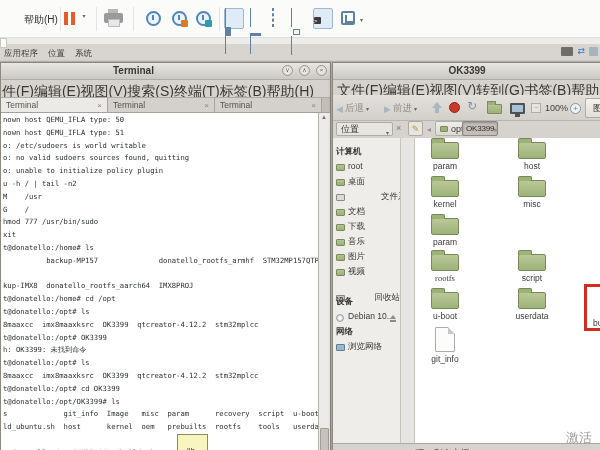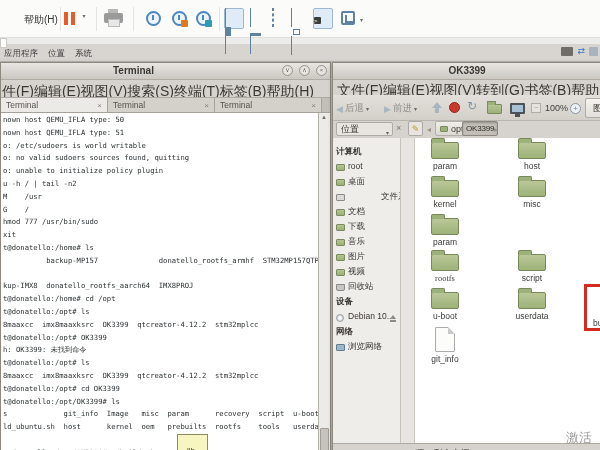--- a/index.html
+++ b/index.html
@@ -265,21 +265,21 @@
     <div id="fm-sidebar">
         <div class="sb-row sb-header" style="top: 8px;">计算机</div>
         <div class="sb-row sb-item" style="top: 23px;"><span class="sbi folder"></span><span>root</span></div>
         <div class="sb-row sb-item" style="top: 38px;"><span class="sbi folder"></span><span>桌面</span></div>
         <div class="sb-row sb-item" style="top: 53px; padding-left: 48px;"><span class="sbi drive"></span><span>文件系统</span></div>
         <div class="sb-row sb-item" style="top: 68px;"><span class="sbi folder"></span><span>文档</span></div>
         <div class="sb-row sb-item" style="top: 83px;"><span class="sbi folder"></span><span>下载</span></div>
         <div class="sb-row sb-item" style="top: 98px;"><span class="sbi folder"></span><span>音乐</span></div>
         <div class="sb-row sb-item" style="top: 113px;"><span class="sbi folder"></span><span>图片</span></div>
         <div class="sb-row sb-item" style="top: 128px;"><span class="sbi folder"></span><span>视频</span></div>
-        <div class="sb-row sb-item" style="top: 143px;"><span class="sbi trash"></span><span>回收站</span></div>
+        <div class="sb-row sb-item" style="top: 154px; text-align: right;"><span class="sbi trash"></span><span>回收站</span></div>
         <div class="sb-row sb-header" style="top: 158px;">设备</div>
         <div class="sb-row sb-item" style="top: 173px;"><span class="sbi disc"></span><span>Debian 10...</span><span class="eject"></span></div>
         <div class="sb-row sb-header" style="top: 188px;">网络</div>
         <div class="sb-row sb-item" style="top: 203px;"><span class="sbi network"></span><span>浏览网络</span></div>
       </div>
     <div id="fm-scrollstrip"></div>
     <div id="fm-content">
       <div id="fm-highlight">
         <span>bu</span>
       </div>

